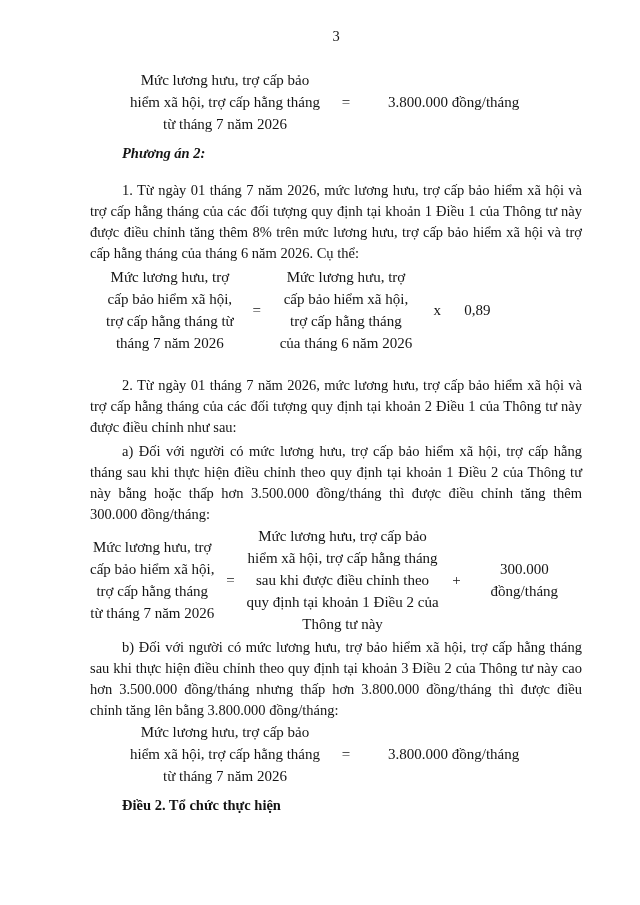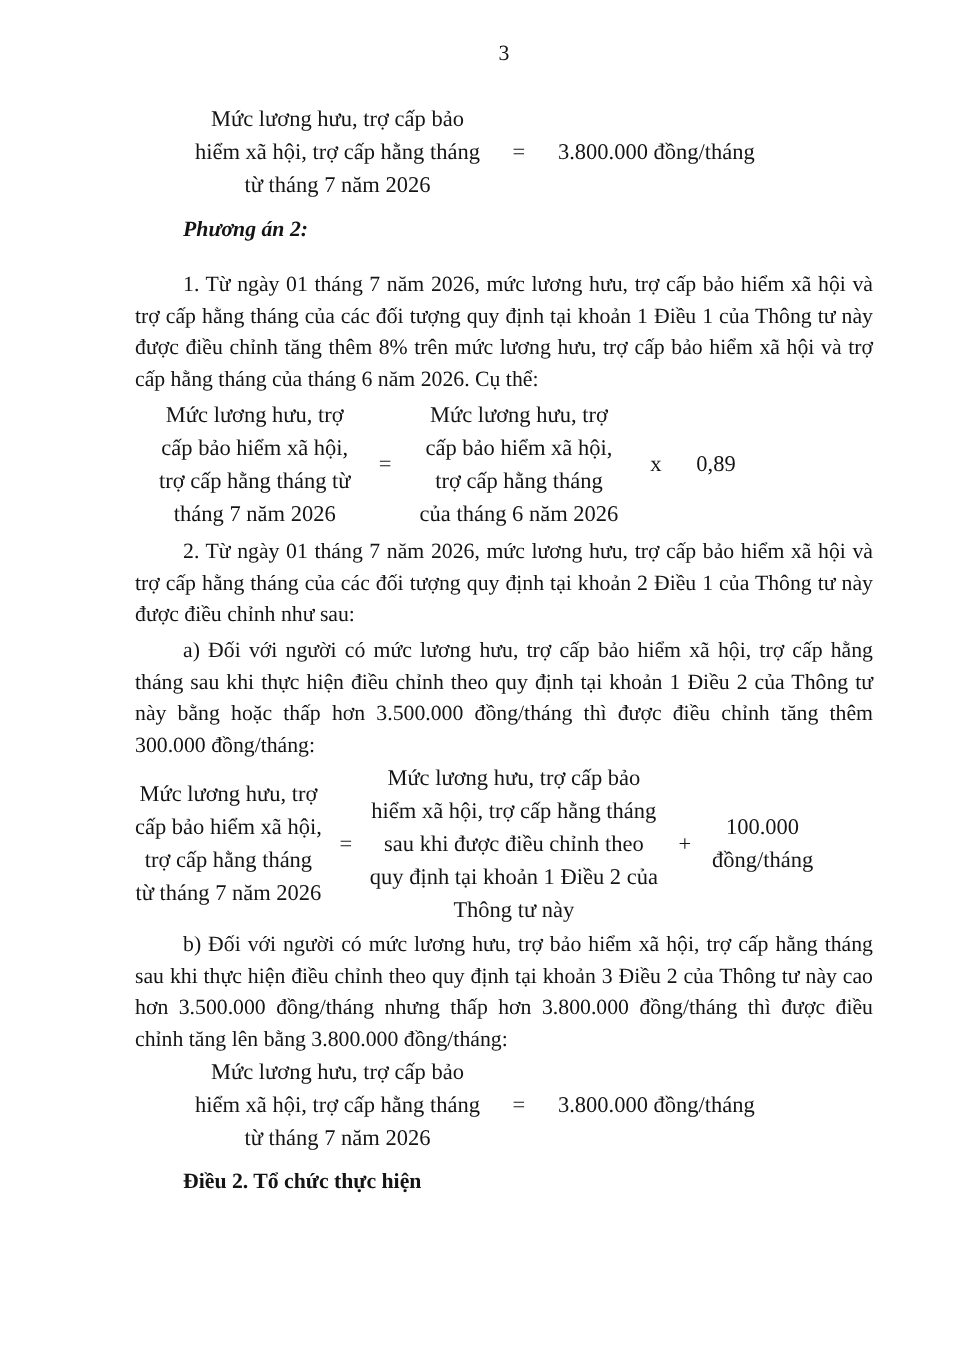--- a/index.html
+++ b/index.html
@@ -37,33 +37,33 @@
     display: flex;
     align-items: center;
     line-height: 22px;
     font-size: 15px;
   }
   .f-label {
     white-space: pre-line;
     text-align: center;
   }
   .f-op { text-align: center; flex: 0 0 auto; }
-  .f-value { white-space: pre-line; text-align: center; }
+  .f-value { white-space: pre-line; text-align: center; margin-left: 16px; }
 
   
   .formula-top, .formula-bottom { margin-left: 40px; }
   .formula-top { margin-top: 22px; }
   .formula-top .f-op, .formula-bottom .f-op { width: 52px; }
   .opt-heading { margin-top: 8px; font-family: Liberation Serif, serif; }
   .p1 { margin-top: 16px; }
   .formula-multiply { margin-top: 2px; margin-left: 16px; }
   .formula-multiply .f-eq { width: 46px; }
   .formula-multiply .f-mult { width: 50px; }
   .formula-multiply .f-factor { margin-left: 2px; }
-  .p2 { margin-top: 4px; }
+  .p2 { margin-top: 21px; }
   .pa { margin-top: 3px; }
   .formula-add { margin-top: 0; }
   .formula-add .f-eq { width: 32px; }
   .formula-add .f-plus { width: 36px; }
   .pb { margin-top: 2px; }
   .formula-bottom { margin-top: 0; }
   .art-heading { margin-top: 8px; }
   .pf { margin-top: 8px; }
 </style>
 </head>
@@ -108,21 +108,21 @@
 cấp bảo hiểm xã hội,
 trợ cấp hằng tháng
 từ tháng 7 năm 2026</div>
     <div class="f-op f-eq">=</div>
     <div class="f-label">Mức lương hưu, trợ cấp bảo
 hiểm xã hội, trợ cấp hằng tháng
 sau khi được điều chỉnh theo
 quy định tại khoản 1 Điều 2 của
 Thông tư này</div>
     <div class="f-op f-plus">+</div>
-    <div class="f-value">100.000
+    <div class="f-value">300.000
 đồng/tháng</div>
   </div>
 
   <p class="para pb">b) Đối với người có mức lương hưu, trợ bảo hiểm xã hội, trợ cấp hằng tháng sau khi thực hiện điều chỉnh theo quy định tại khoản 3 Điều 2 của Thông tư này cao hơn 3.500.000 đồng/tháng nhưng thấp hơn 3.800.000 đồng/tháng thì được điều chỉnh tăng lên bằng 3.800.000 đồng/tháng:</p>
 
   <div class="formula formula-bottom">
     <div class="f-label">Mức lương hưu, trợ cấp bảo
 hiểm xã hội, trợ cấp hằng tháng
 từ tháng 7 năm 2026</div>
     <div class="f-op">=</div>

